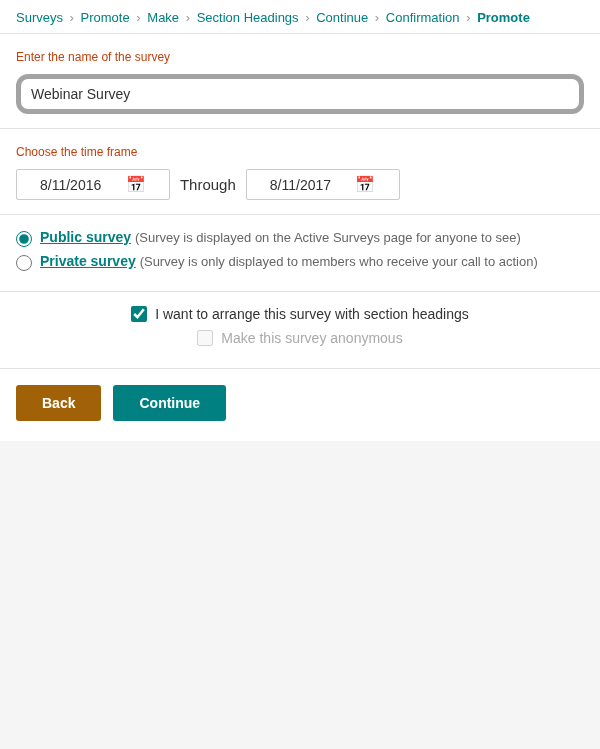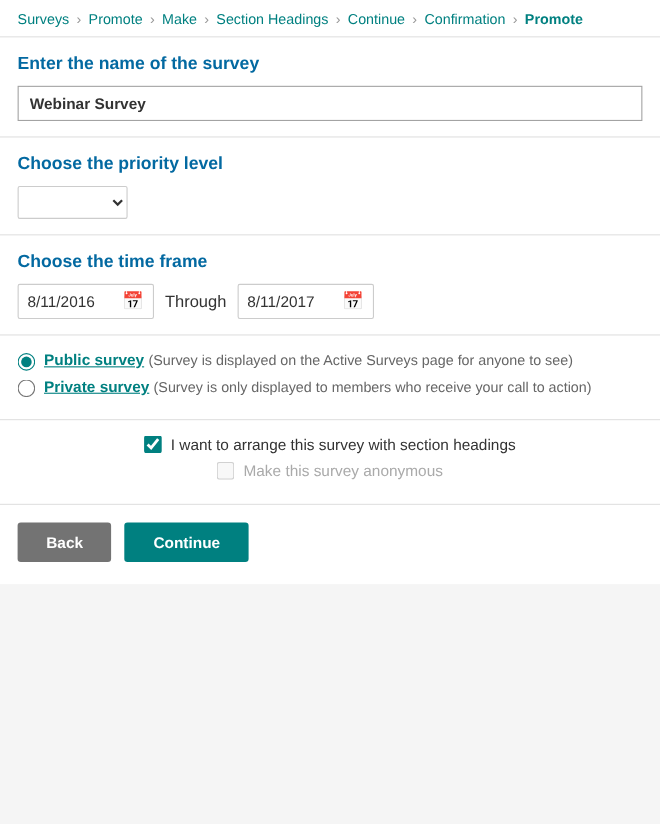--- a/index.html
+++ b/index.html
@@ -34,36 +34,35 @@
       color: #008080;
       font-weight: bold;
     }
 
     
     .section {
       padding: 16px 16px 14px 16px;
       border-bottom: 1px solid #e0e0e0;
     }
     .section-label {
-      font-size: 16px;
-      color: #0369a1;
+      font-size: 12px;
+      color: #c2410c;
       margin-bottom: 10px;
-      font-weight: bold;
+      font-weight: normal;
     }
 
     
     .survey-name-input {
       width: 100%;
-      border: 1px solid #a3a3a3;
+      border: 5px solid #a3a3a3;
       padding: 7px 10px;
       font-size: 14px;
       color: #333;
       outline: none;
-      border-radius: 0;
-      font-weight: bold;
+      border-radius: 12px;
     }
 
     
     .priority-select {
       border: 1px solid #ccc;
       padding: 5px 8px;
       font-size: 14px;
       width: 100px;
       background: #fff;
       border-radius: 2px;
@@ -77,21 +76,21 @@
       display: flex;
       align-items: center;
       gap: 6px;
       flex-wrap: wrap;
     }
     .date-input-wrap {
       display: flex;
       align-items: center;
       border: 1px solid #ccc;
       border-radius: 2px;
-      padding: 5px 8px;
+      padding: 5px 23px;
       background: #fff;
       gap: 6px;
     }
     .date-input-wrap input {
       border: none;
       outline: none;
       font-size: 14px;
       color: #333;
       width: 80px;
       background: transparent;
@@ -180,21 +179,21 @@
     .btn {
       padding: 10px 26px;
       border: none;
       border-radius: 3px;
       font-size: 14px;
       cursor: pointer;
       font-weight: bold;
       color: #fff;
     }
     .btn-back {
-      background: #737373;
+      background: #a16207;
     }
     .btn-continue {
       background: #008080;
     }
   </style>
 </head>
 <body>
 
 <div class="container">
 
@@ -212,29 +211,20 @@
     <a href="#">Confirmation</a>
     <span class="sep">›</span>
     <span class="current">Promote</span>
   </nav>
 
   <div class="section">
     <div class="section-label">Enter the name of the survey</div>
     <input type="text" class="survey-name-input" value="Webinar Survey" style="">
   </div>
 
-  <div class="section">
-    <div class="section-label">Choose the priority level</div>
-    <select class="priority-select">
-      <option value=""></option>
-      <option value="Low">Low</option>
-      <option value="Medium">Medium</option>
-      <option value="High">High</option>
-    </select>
-  </div>
 
   <div class="section">
     <div class="section-label">Choose the time frame</div>
     <div class="timeframe-row">
       <div class="date-input-wrap">
         <input type="text" value="8/11/2016" style="">
         <span class="cal-icon">📅</span>
       </div>
       <span class="through-label">Through</span>
       <div class="date-input-wrap">

